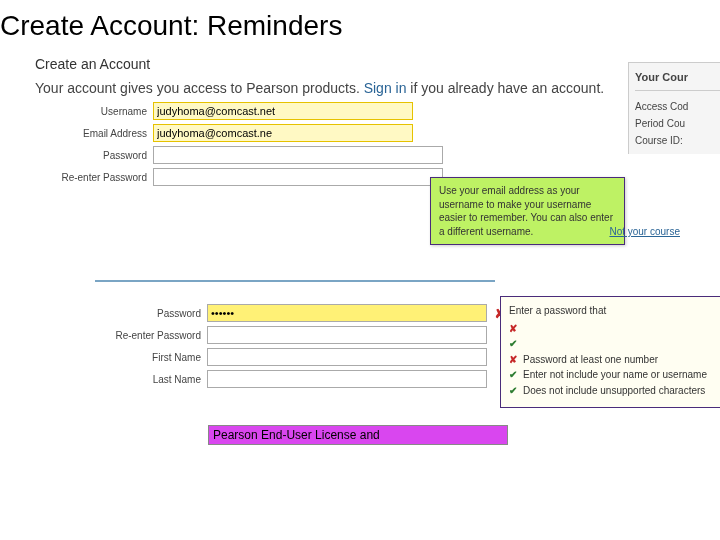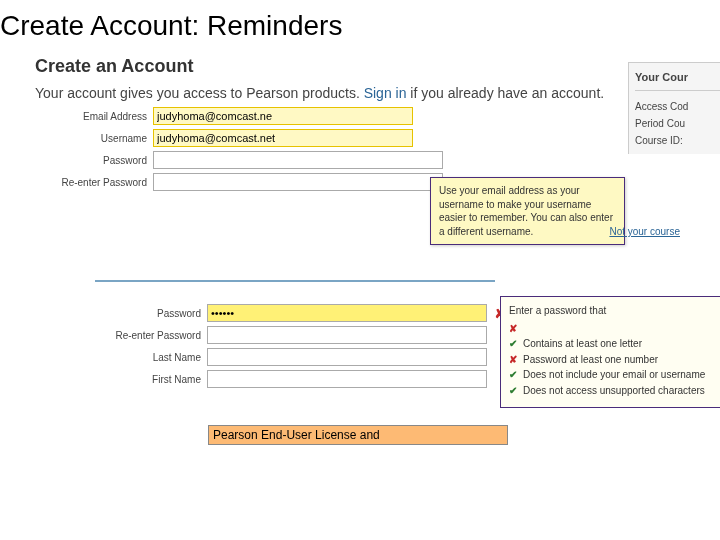--- a/index.html
+++ b/index.html
@@ -17,22 +17,22 @@
     padding: 10px 0 14px;
     color: #000;
   }
 
   
   .sec1 {
     position: relative;
     padding: 0 0 0 35px;
   }
   .sec1-title {
-    font-size: 18px;
-    font-weight: bold;
+    font-size: 14px;
+    font-weight: normal;
     color: #333;
     margin-bottom: 8px;
   }
   .sec1-desc {
     font-size: 14px;
     color: #444;
     margin-bottom: 6px;
   }
   .sec1-desc a { color: #2a6496; text-decoration: none; }
 
@@ -76,21 +76,21 @@
     line-height: 1.5;
   }
   .sidebar1 h4 { font-size: 11px; font-weight: bold; margin-bottom: 8px; padding-bottom:4px; border-bottom:1px solid #ccc;}
   .sidebar1-item { margin-top:2px; }
 
   .tooltip {
     position: absolute;
     left: 430px;
     top: 177px;
     width: 195px;
-    background: #fef9c3;
+    background: #bef264;
     border: 1px solid #4a2c7a;
     padding: 6px 8px;
     font-size: 10px;
     color: #333;
     line-height: 1.35;
     box-shadow: 1px 1px 3px rgba(0,0,0,.2);
   }
 
   .not-your-course {
     position: absolute;
@@ -150,41 +150,41 @@
 
   .license-input {
     position: absolute;
     left: 208px;
     top: 425px;
     width: 300px;
     height: 20px;
     font-size: 12px;
     padding: 2px 4px;
     border: 1px solid #888;
-    background:#fdba74;
+    background:#d946ef;
   }
 </style>
 </head>
 <body>
 
 <h1 class="slide-title">Create Account: Reminders</h1>
 
 <div class="sec1">
   <div class="sec1-title">Create an Account</div>
   <div class="sec1-desc">
     <span>Your account gives you access to Pearson products. </span><a href="#">Sign in</a><span> if you already have an account.</span>
   </div>
 
   <div class="form-row">
+    <label>Username</label>
+    <input type="text" class="input-short highlight" value="judyhoma@comcast.net" style="">
+  </div>
+  <div class="form-row">
     <label>Email Address</label>
     <input type="text" class="input-short highlight" value="judyhoma@comcast.ne" style="">
-  </div>
-  <div class="form-row">
-    <label>Username</label>
-    <input type="text" class="input-short highlight" value="judyhoma@comcast.net" style="">
   </div>
   <div class="form-row">
     <label>Password</label>
     <input type="password" class="input-long" style="">
   </div>
   <div class="form-row">
     <label>Re-enter Password</label>
     <input type="password" class="input-long" style="">
   </div>
 </div>
@@ -208,47 +208,46 @@
   <div class="form-row">
     <label>Password</label>
     <input type="text" class="highlight-strong" value="••••••" style="">
     <span class="x-icon">✘</span>
   </div>
   <div class="form-row">
     <label>Re-enter Password</label>
     <input type="password" style="">
   </div>
   <div class="form-row">
+    <label>First Name</label>
+    <input type="text" style="">
+  </div>
+  <div class="form-row">
     <label>Last Name</label>
-    <input type="text" style="">
-  </div>
-  <div class="form-row">
-    <label>First Name</label>
     <input type="text" style="">
   </div>
 </div>
 
 <div class="req-box">
   <div class="lead">Enter a password that</div>
   <div id="req-list">
       <div class="req-item">
         <span class="mark no">✘</span>
       </div>
       <div class="req-item">
         <span class="mark ok">✔</span>
-        <span>Contains at least one letter</span>
       </div>
       <div class="req-item">
         <span class="mark no">✘</span>
         <span>Password at least one number</span>
       </div>
       <div class="req-item">
         <span class="mark ok">✔</span>
-        <span>Does not include your email or username</span>
+        <span>Enter not include your name or username</span>
       </div>
       <div class="req-item">
         <span class="mark ok">✔</span>
-        <span>Does not access unsupported characters</span>
+        <span>Does not include unsupported characters</span>
       </div>
     </div>
 </div>
 
 <input type="text" class="license-input" value="Pearson End-User License and" style="">
 
 </body></html>

